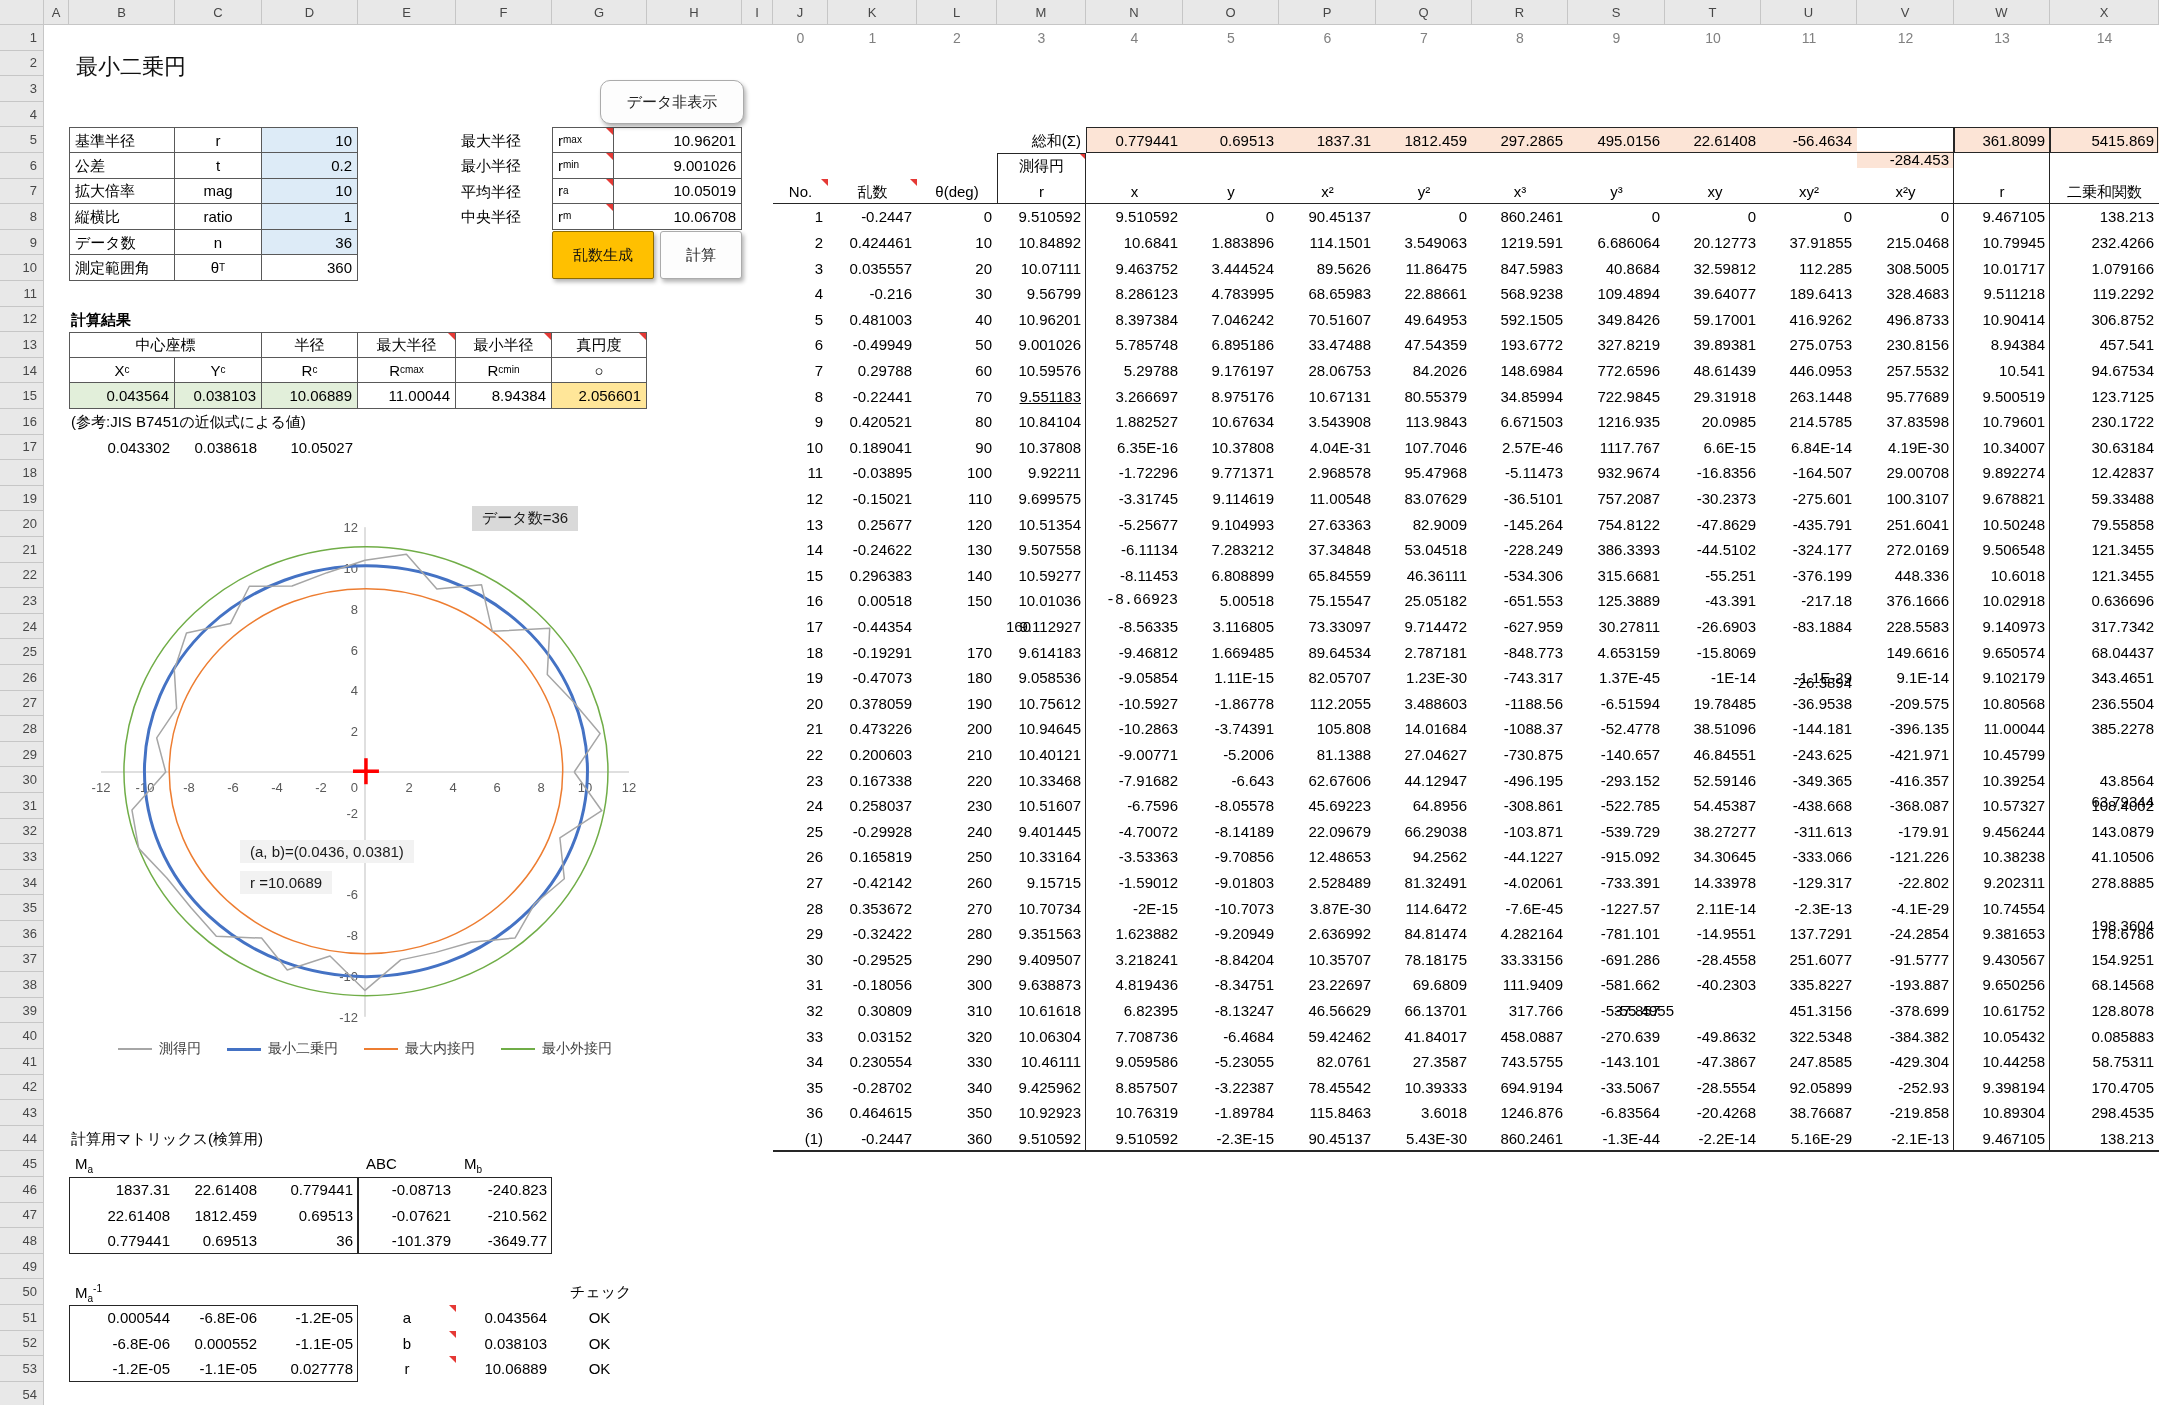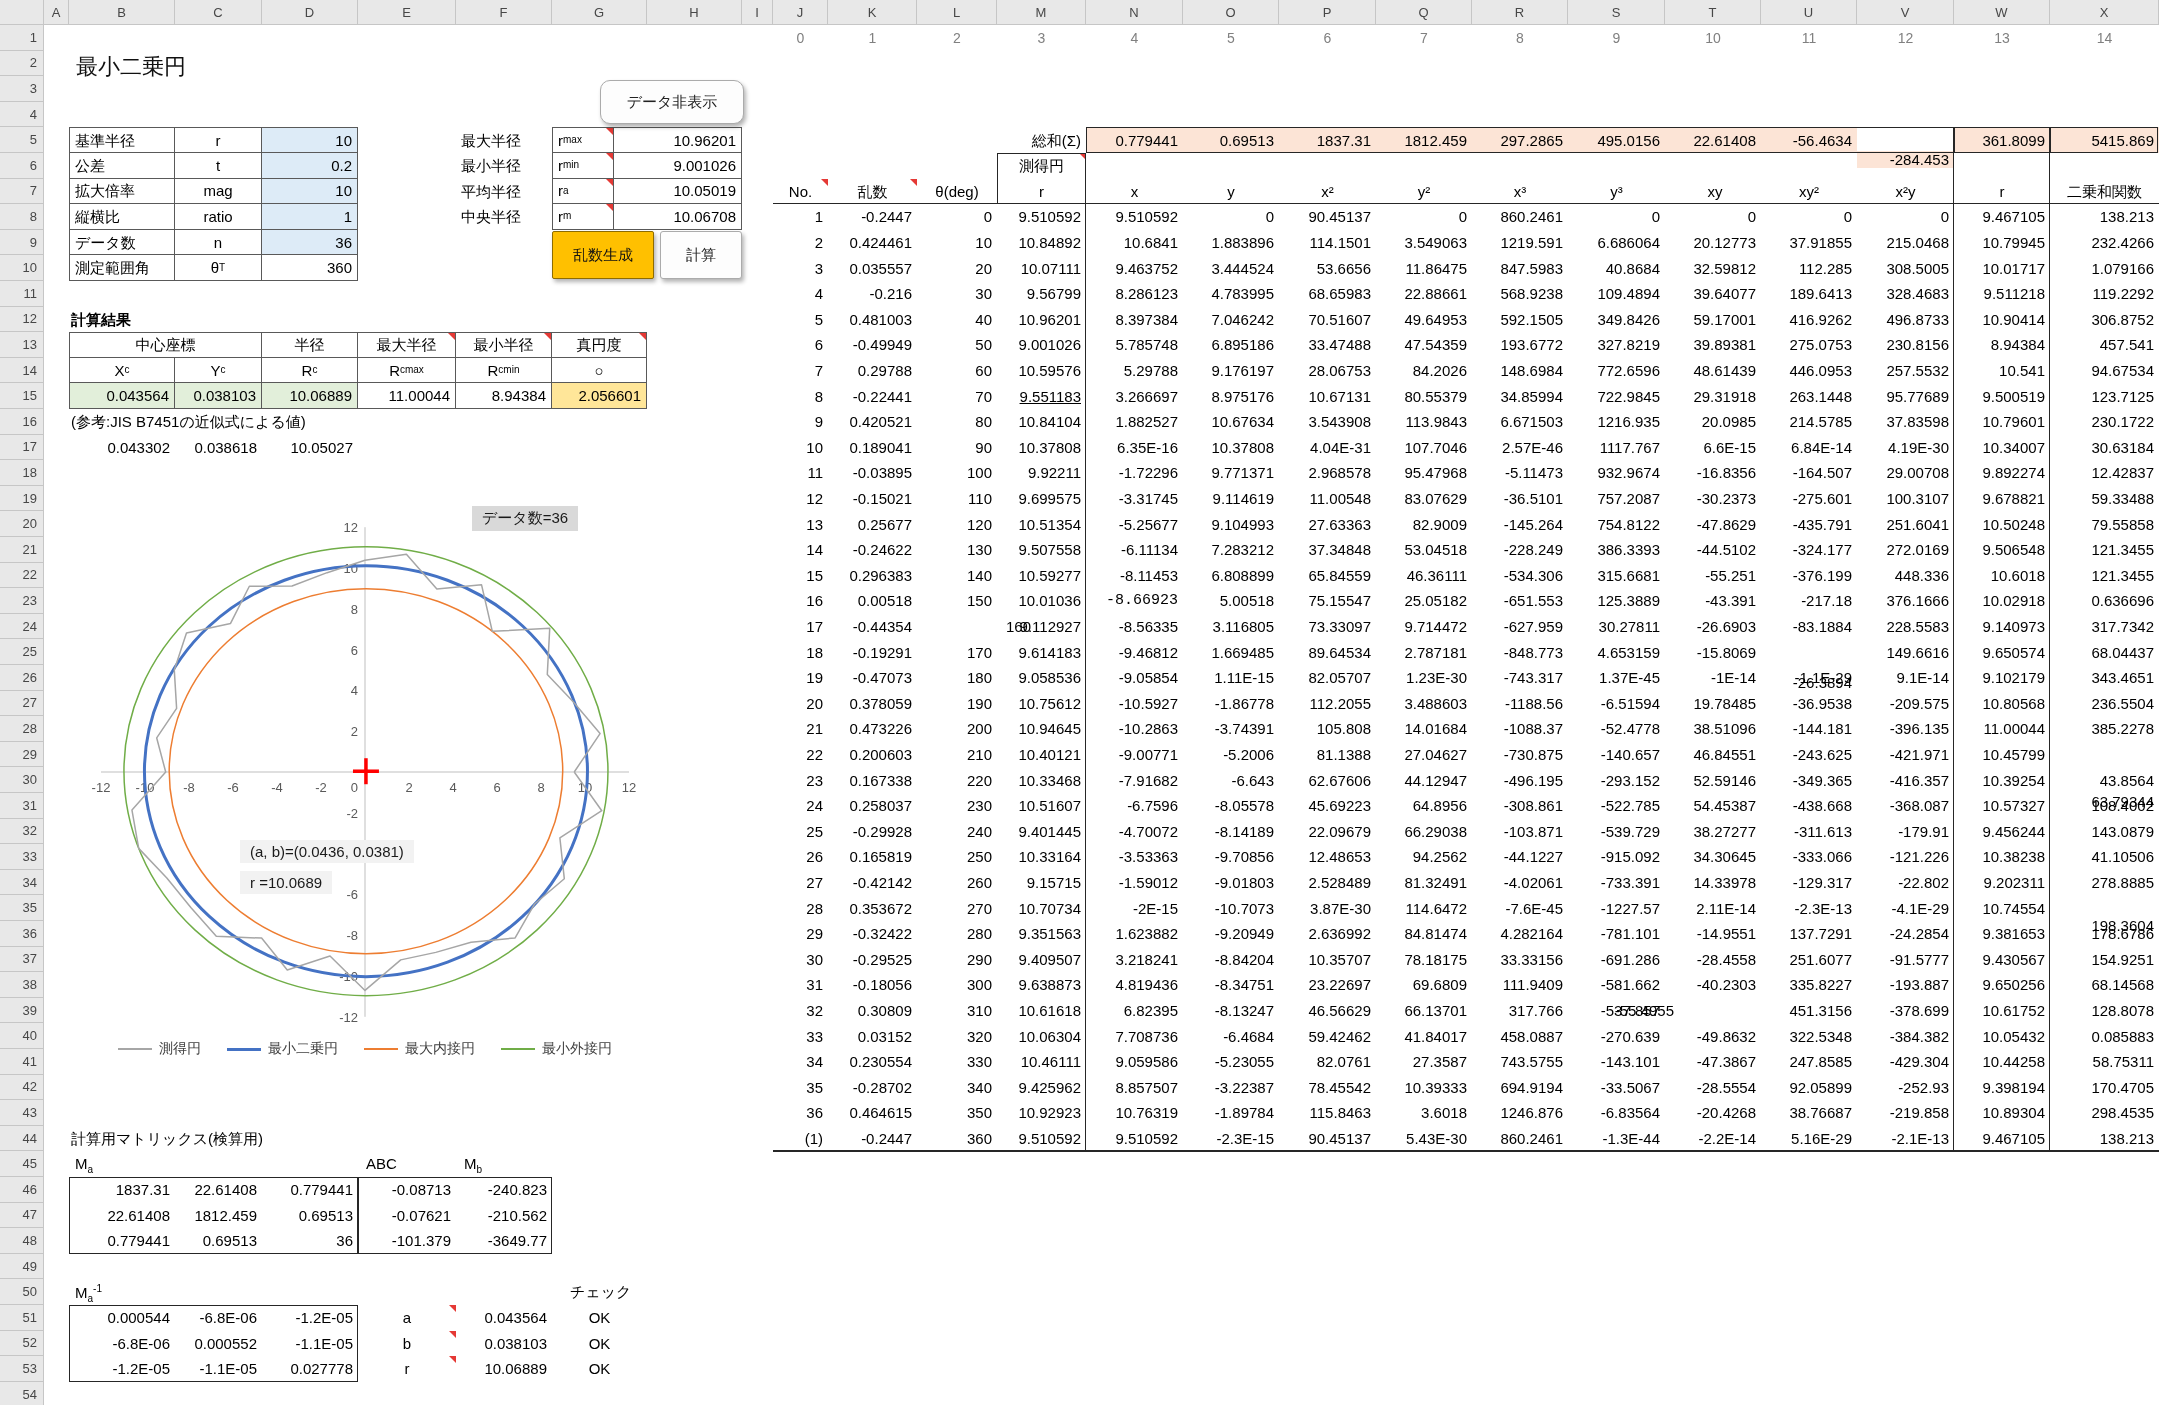--- a/index.html
+++ b/index.html
@@ -264,21 +264,21 @@
 <div class="cell num" style="left: 1761px; top: 229.8px; width: 96px; height: 25.6px;">37.91855</div>
 <div class="cell num" style="left: 1857px; top: 229.8px; width: 97px; height: 25.6px;">215.0468</div>
 <div class="cell num" style="left: 1954px; top: 229.8px; width: 96px; height: 25.6px;">10.79945</div>
 <div class="cell num" style="left: 2050px; top: 229.8px; width: 109px; height: 25.6px;">232.4266</div>
 <div class="cell num" style="left: 773px; top: 255.4px; width: 55px; height: 25.6px;">3</div>
 <div class="cell num" style="left: 828px; top: 255.4px; width: 89px; height: 25.6px;">0.035557</div>
 <div class="cell num" style="left: 917px; top: 255.4px; width: 80px; height: 25.6px;">20</div>
 <div class="cell num" style="left: 997px; top: 255.4px; width: 89px; height: 25.6px;">10.07111</div>
 <div class="cell num" style="left: 1086px; top: 255.4px; width: 97px; height: 25.6px;">9.463752</div>
 <div class="cell num" style="left: 1183px; top: 255.4px; width: 96px; height: 25.6px;">3.444524</div>
-<div class="cell num" style="left: 1279px; top: 255.4px; width: 97px; height: 25.6px;">53.6656</div>
+<div class="cell num" style="left: 1279px; top: 255.4px; width: 97px; height: 25.6px;">89.5626</div>
 <div class="cell num" style="left: 1376px; top: 255.4px; width: 96px; height: 25.6px;">11.86475</div>
 <div class="cell num" style="left: 1472px; top: 255.4px; width: 96px; height: 25.6px;">847.5983</div>
 <div class="cell num" style="left: 1568px; top: 255.4px; width: 97px; height: 25.6px;">40.8684</div>
 <div class="cell num" style="left: 1665px; top: 255.4px; width: 96px; height: 25.6px;">32.59812</div>
 <div class="cell num" style="left: 1761px; top: 255.4px; width: 96px; height: 25.6px;">112.285</div>
 <div class="cell num" style="left: 1857px; top: 255.4px; width: 97px; height: 25.6px;">308.5005</div>
 <div class="cell num" style="left: 1954px; top: 255.4px; width: 96px; height: 25.6px;">10.01717</div>
 <div class="cell num" style="left: 2050px; top: 255.4px; width: 109px; height: 25.6px;">1.079166</div>
 <div class="cell num" style="left: 773px; top: 281px; width: 55px; height: 25.6px;">4</div>
 <div class="cell num" style="left: 828px; top: 281px; width: 89px; height: 25.6px;">-0.216</div>

